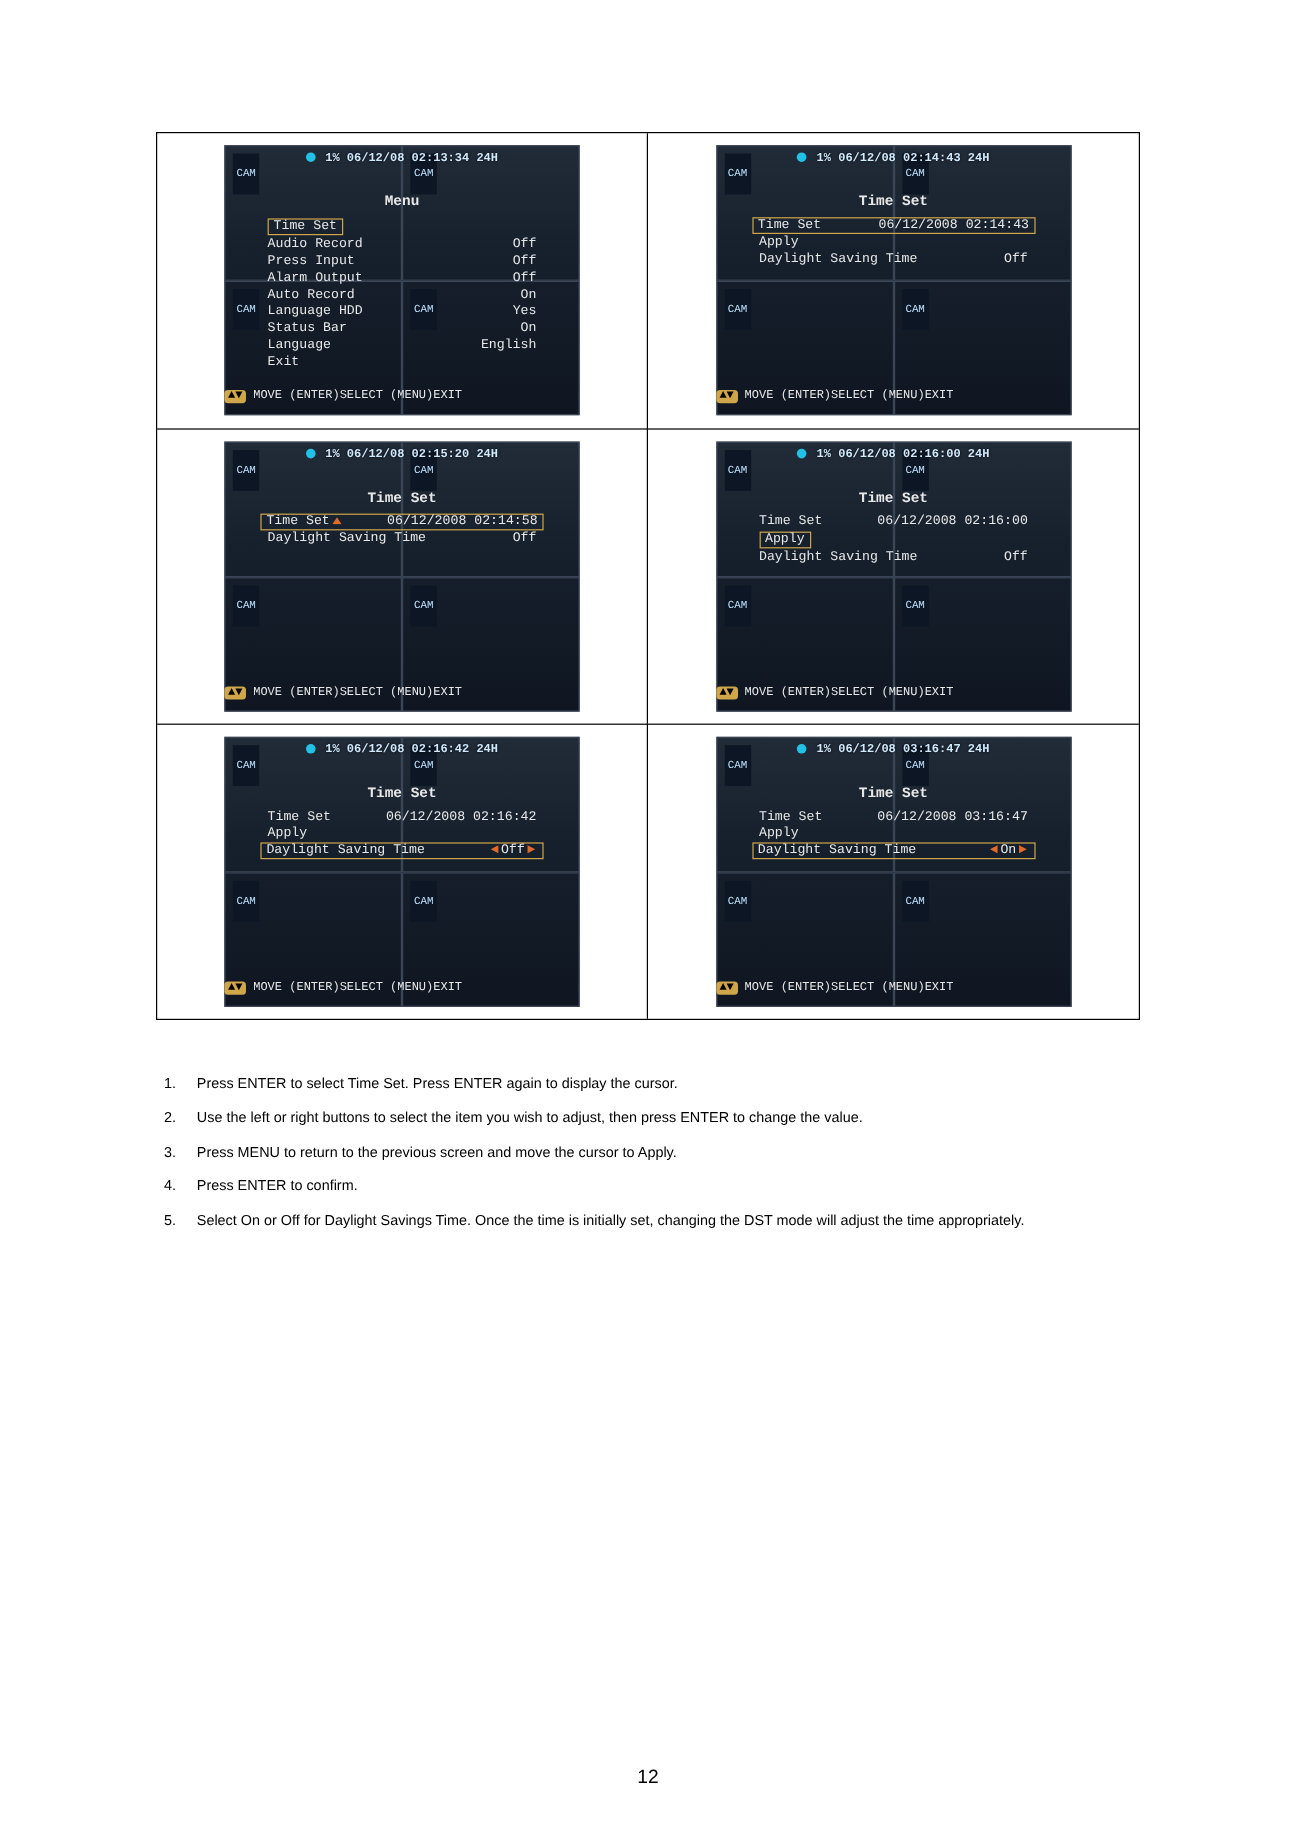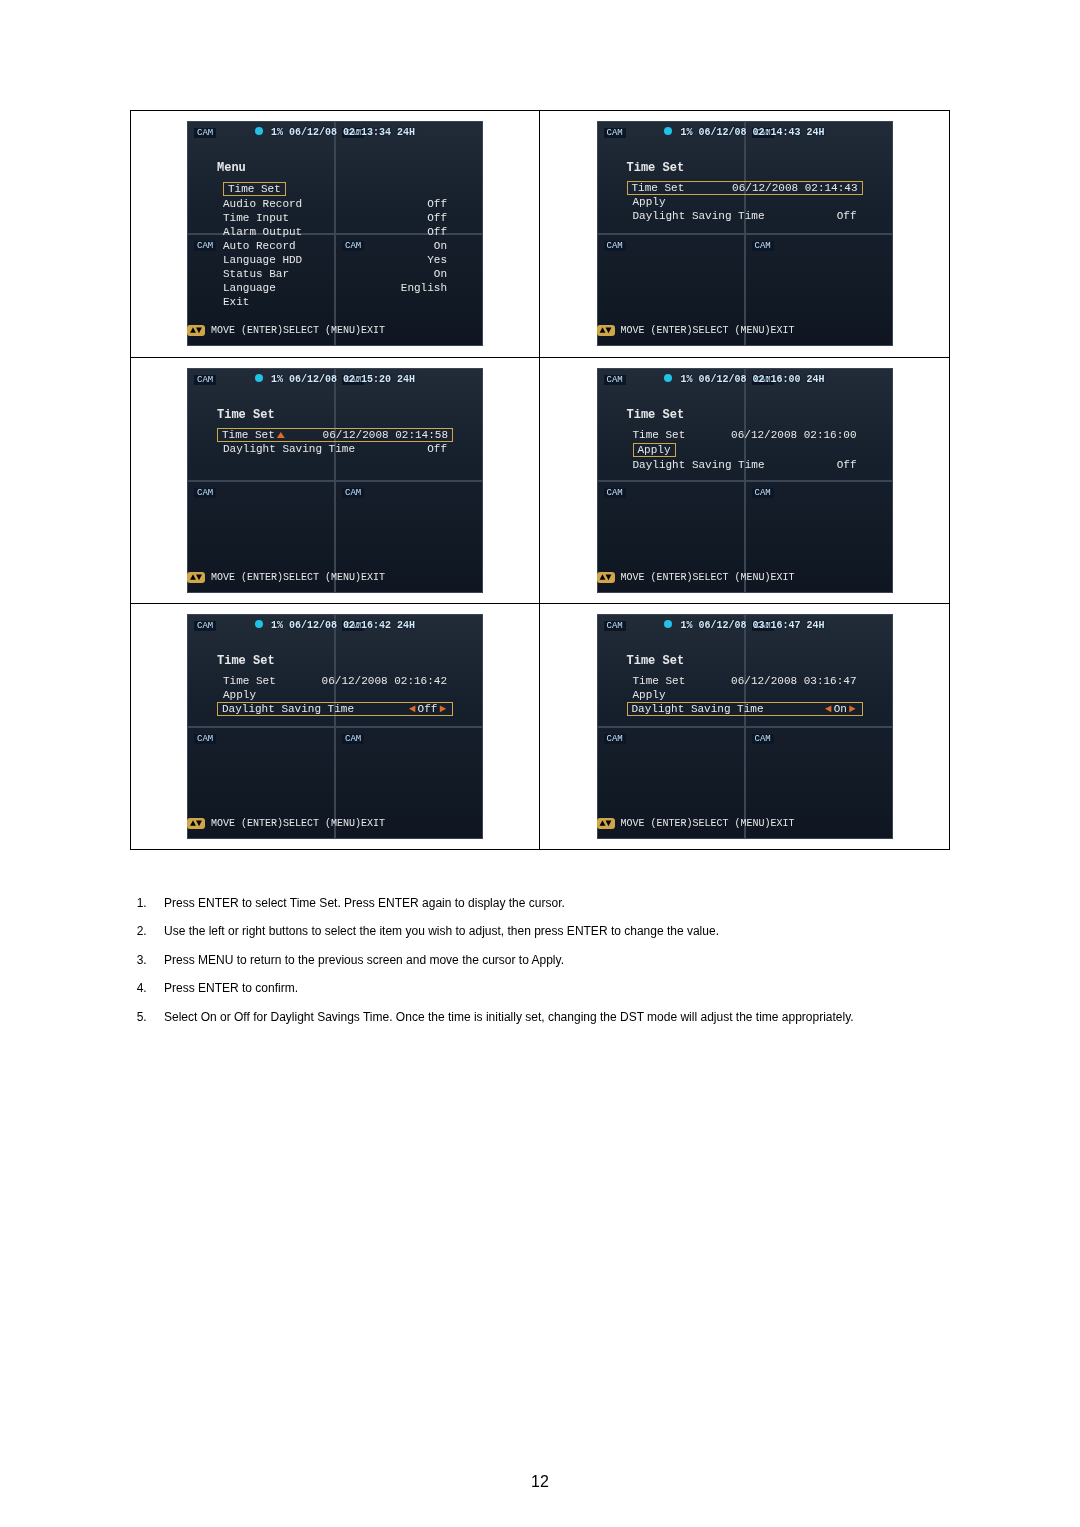--- a/index.html
+++ b/index.html
@@ -65,31 +65,32 @@
   .rec {
     display: inline-block;
     width: 8px; height: 8px; border-radius: 4px;
     background: #22c2e6;
     margin-right: 2px;
     vertical-align: middle;
   }
   .cam {
     position: absolute; top: 6px; left: 6px;
     color: #bfe2ff; font-size: 9px;
-    background: #0d1624; padding: 0 3px;
+    background: #0d1624; padding: 12px 3px;
   }
   
   .ovl {
     position: absolute;
     left: 30px; top: 40px;
     width: 236px;
     z-index: 3;
   }
   .ovl h4 {
     margin: 0 0 6px 0;
+    text-align: center;
     color: #e8e8e8; font-weight: bold;
     font-size: 12px;
   }
   .menu-row {
     display: flex; justify-content: space-between;
     padding: 1px 6px;
     white-space: pre;
   }
   .boxed {
     border: 1px solid #cfa64a;
@@ -160,21 +161,21 @@
             <span class="cam">CAM</span>
           </div>
           <div class="hdr">
             <span class="rec"></span>
             <span>1% 06/12/08 02:13:34 24H</span>
           </div>
           <div class="ovl">
             <h4>Menu</h4>
             <div class="menu-row"><span class="boxed">Time Set</span><span></span></div>
             <div class="menu-row"><span>Audio Record</span><span>Off</span></div>
-            <div class="menu-row"><span>Time Input</span><span>Off</span></div>
+            <div class="menu-row"><span>Press Input</span><span>Off</span></div>
             <div class="menu-row"><span>Alarm Output</span><span>Off</span></div>
             <div class="menu-row"><span>Auto Record</span><span>On</span></div>
             <div class="menu-row"><span>Language HDD</span><span>Yes</span></div>
             <div class="menu-row"><span>Status Bar</span><span>On</span></div>
             <div class="menu-row"><span>Language</span><span>English</span></div>
             <div class="menu-row"><span>Exit</span><span></span></div>
           </div>
           <div class="help"><span class="ud">▲▼</span><span> MOVE (ENTER)SELECT (MENU)EXIT</span></div>
         </div>
       </div>

